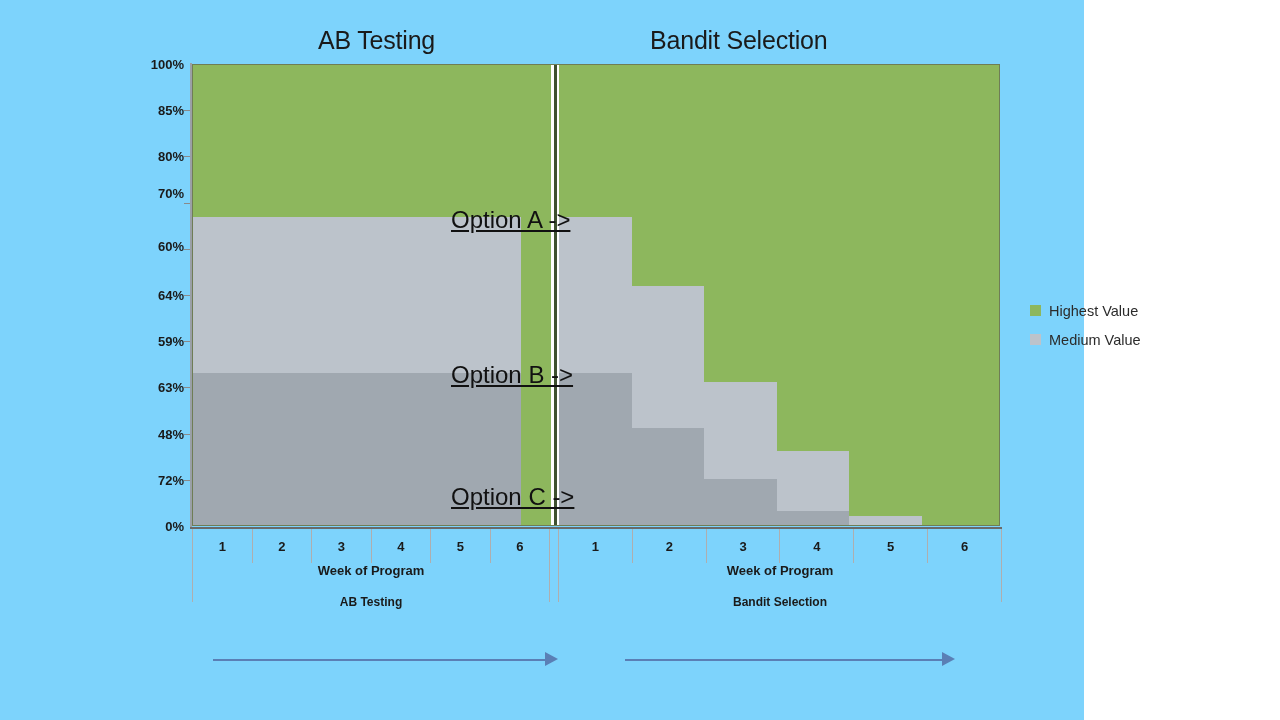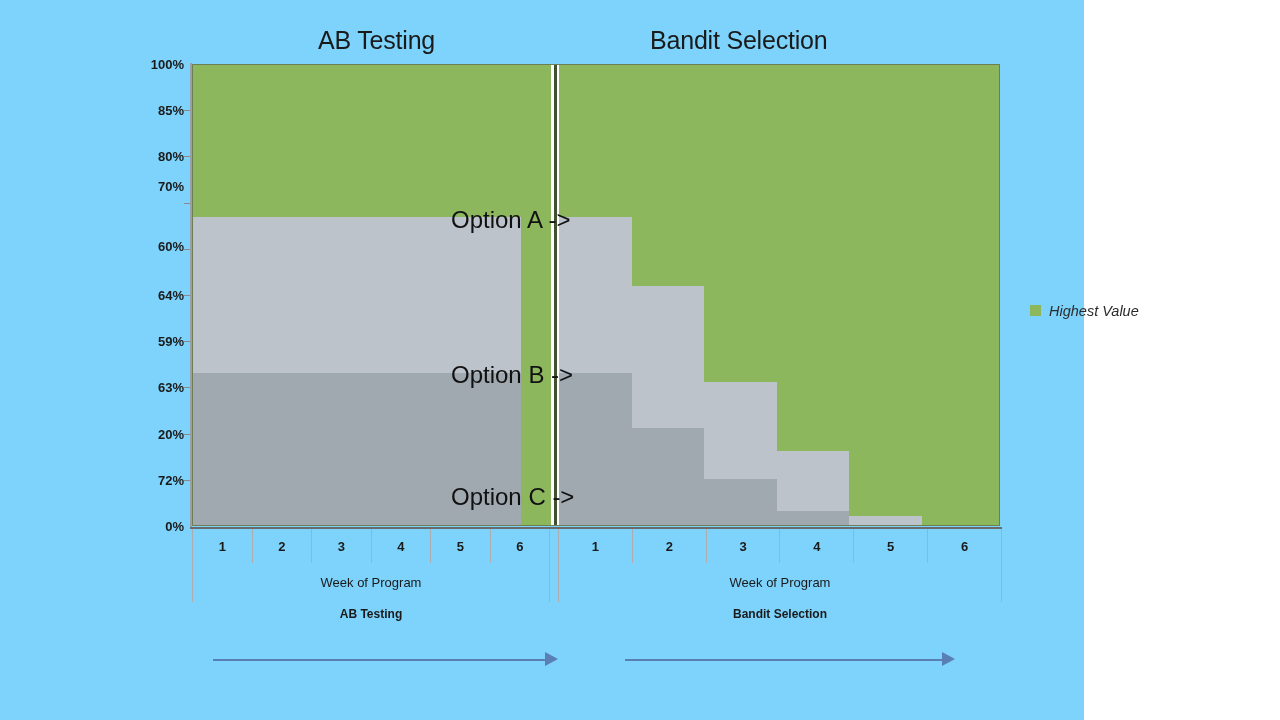--- a/index.html
+++ b/index.html
@@ -112,23 +112,23 @@
     font-weight: bold;
     color: #1a1a1a;
     border-right: 1px solid #aeaeae;
   }
   .xcat:last-child { border-right: none; }
 
   .xlabel {
     position: relative;
     text-align: center;
     font-size: 13px;
-    font-weight: normal;
-    color: #1a1a1a;
-    margin-top: 12px;
+    font-weight: bold;
+    color: #1a1a1a;
+    margin-top: 0;
   }
   .xsublabel {
     position: relative;
     text-align: center;
     font-size: 12px;
     font-weight: bold;
     color: #1a1a1a;
     margin-top: 17px;
   }
   .xframe {
@@ -140,20 +140,21 @@
   .xframe.left  { left: 0; }
   .xframe.right { right: 0; }
 
   
   .option-label {
     position: absolute;
     font-size: 24px;
     font-weight: 400;
     color: #111111;
     white-space: nowrap;
+    text-decoration: underline;
   }
   #opt-a { left: 258px; top: 141px; }
   #opt-b { left: 258px; top: 296px; }
   #opt-c { left: 258px; top: 418px; }
 
   
   #legend {
     position: absolute;
     left: 1030px; top: 296px;
     width: 180px;
@@ -165,21 +166,20 @@
   }
   .legend-swatch {
     width: 11px; height: 11px;
     margin-right: 8px;
     flex: 0 0 auto;
   }
   .legend-text {
     font-size: 14.5px;
     color: #2b2b2b;
     white-space: nowrap;
-    font-style: italic;
   }
 
   
   .arrow-wrap { position: absolute; height: 20px; }
   #arrow-ab     { left: 213px; top: 650px; width: 345px; }
   #arrow-bandit { left: 625px; top: 650px; width: 330px; }
   .arrow-line {
     position: absolute;
     left: 0; top: 9px;
     height: 2px;
@@ -200,31 +200,31 @@
 
 <div id="stage">
 
   <div class="panel-title" id="title-ab">AB Testing</div>
   <div class="panel-title" id="title-bandit">Bandit Selection</div>
 
   <div id="yaxis">
       <div class="ytick-label" style="top: 468px;">0%</div>
       <div class="ytick-label" style="top: 421.8px;">72%</div>
       <div class="ytick-mark" style="top: 421.8px;"></div>
-      <div class="ytick-label" style="top: 375.6px;">20%</div>
+      <div class="ytick-label" style="top: 375.6px;">48%</div>
       <div class="ytick-mark" style="top: 375.6px;"></div>
       <div class="ytick-label" style="top: 329.4px;">63%</div>
       <div class="ytick-mark" style="top: 329.4px;"></div>
       <div class="ytick-label" style="top: 283.2px;">59%</div>
       <div class="ytick-mark" style="top: 283.2px;"></div>
       <div class="ytick-label" style="top: 237px;">64%</div>
       <div class="ytick-mark" style="top: 237px;"></div>
       <div class="ytick-label" style="top: 188px;">60%</div>
       <div class="ytick-mark" style="top: 190.8px;"></div>
-      <div class="ytick-label" style="top: 128px;">70%</div>
+      <div class="ytick-label" style="top: 135px;">70%</div>
       <div class="ytick-mark" style="top: 144.6px;"></div>
       <div class="ytick-label" style="top: 98.4px;">80%</div>
       <div class="ytick-mark" style="top: 98.4px;"></div>
       <div class="ytick-label" style="top: 52.2px;">85%</div>
       <div class="ytick-mark" style="top: 52.2px;"></div>
       <div class="ytick-label" style="top: 6px;">100%</div>
     </div>
   <div id="yaxis-line"></div>
 
   <div id="plot">
@@ -288,20 +288,24 @@
       </div>
     <div class="xlabel">Week of Program</div>
     <div class="xsublabel">Bandit Selection</div>
   </div>
 
   <div id="legend">
       <div class="legend-row">
         <span class="legend-swatch" style="background: rgb(141, 183, 93);"></span>
         <span class="legend-text">Highest Value</span>
       </div>
+      <div class="legend-row">
+        <span class="legend-swatch" style="background: rgb(188, 195, 203);"></span>
+        <span class="legend-text">Medium Value</span>
+      </div>
     </div>
 
   <div class="arrow-wrap" id="arrow-ab">
     <div class="arrow-line"></div>
     <div class="arrow-head"></div>
   </div>
   <div class="arrow-wrap" id="arrow-bandit">
     <div class="arrow-line"></div>
     <div class="arrow-head"></div>
   </div>

